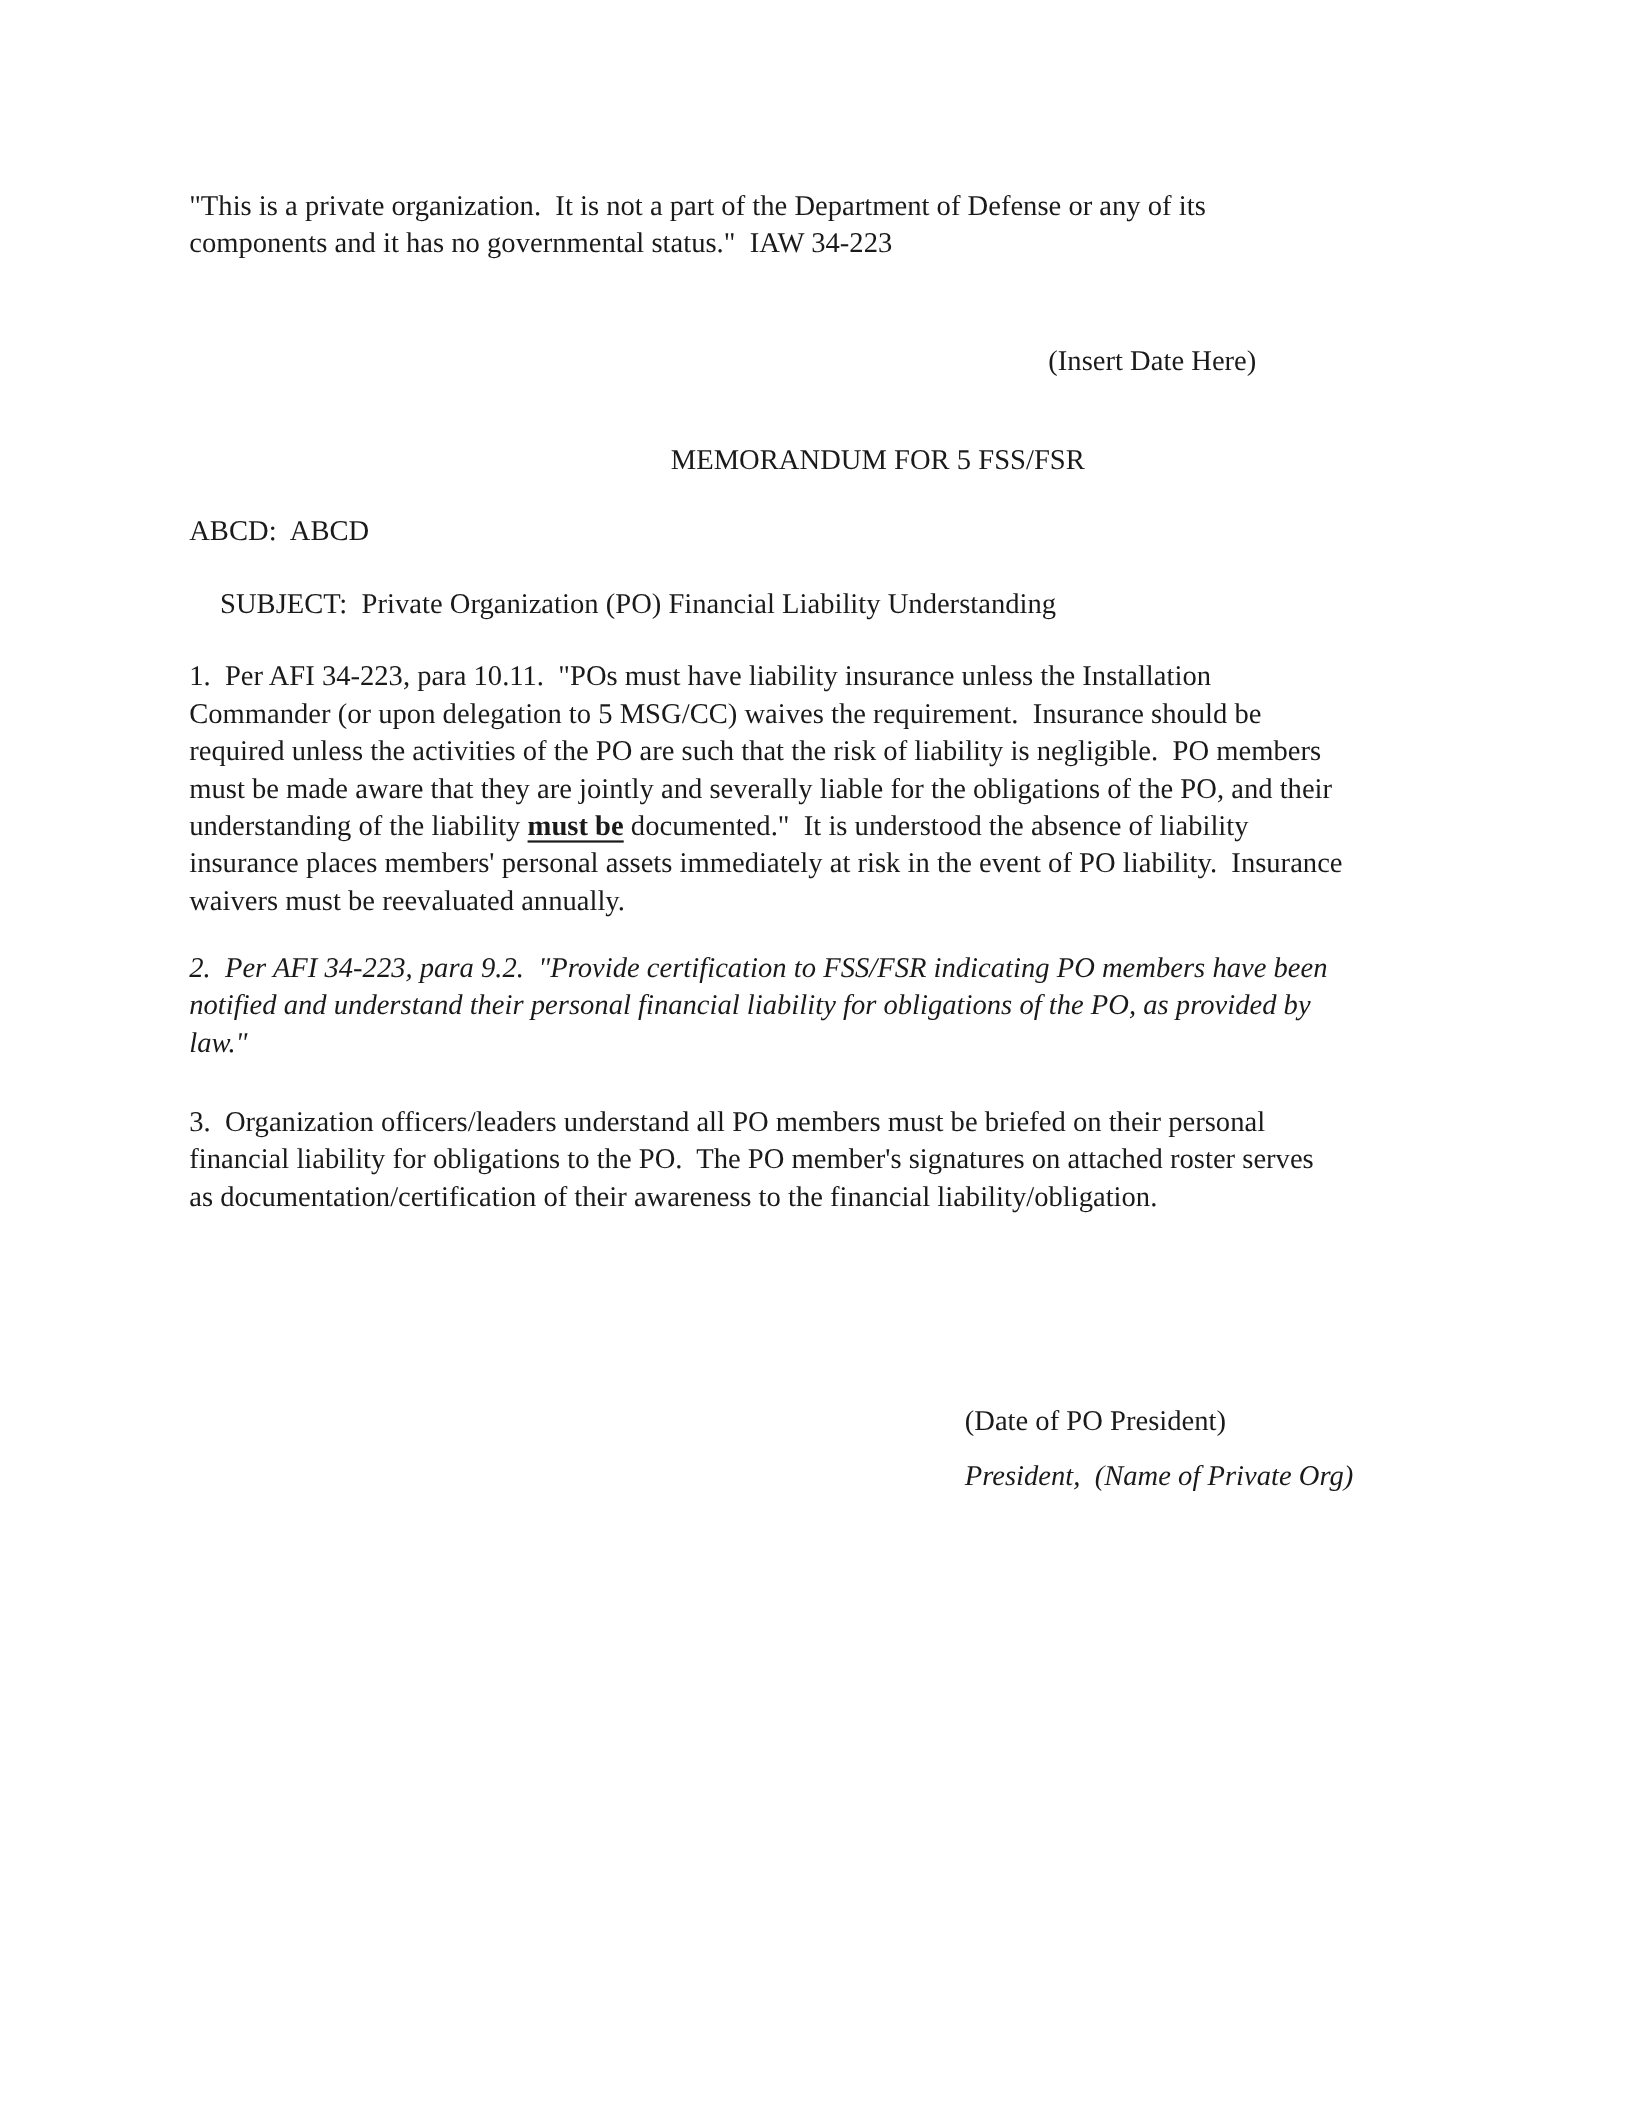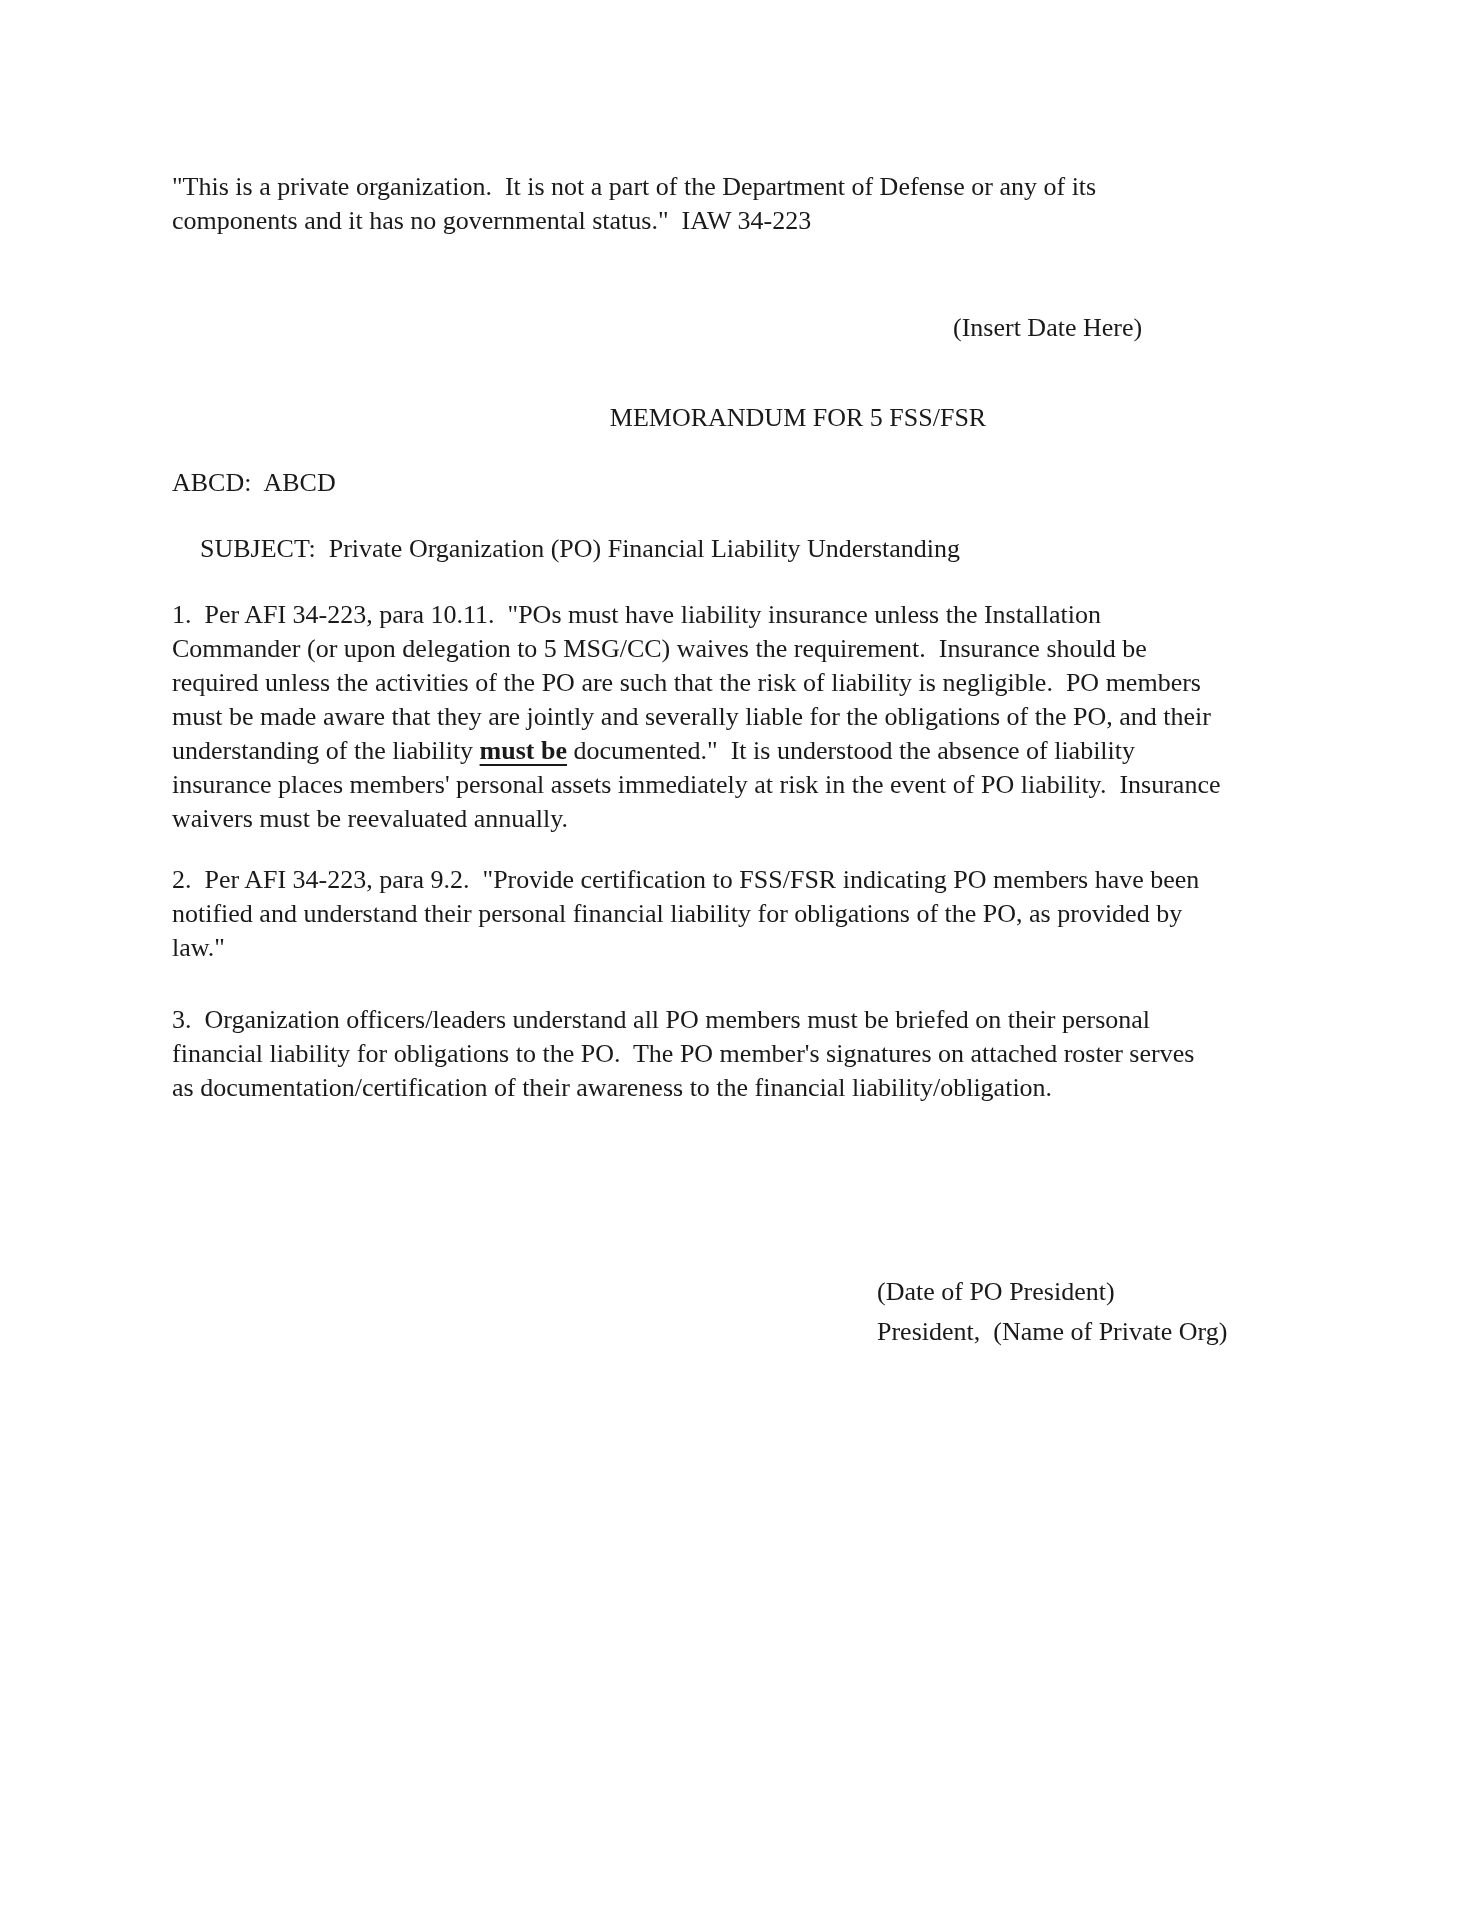--- a/index.html
+++ b/index.html
@@ -23,37 +23,37 @@
   .block {
     margin: 0;
     white-space: pre-wrap;
   }
   .date-line   { margin-top: 73px;  margin-left: 781px; }
   .memo-line   { margin-top: 56px; text-align: center; }
   .from-line   { margin-top: 31px; }
   .from-value  { margin-left: 12px; font-family: Liberation Serif, serif; }
   .subject-line{ margin-top: 32px; margin-left: 28px; }
   .para-1      { margin-top: 32px; }
-  .para-2      { margin-top: 27px; }
+  .para-2      { margin-top: 27px; font-style: italic; }
   .para-3      { margin-top: 38px; }
   .emph {
     font-weight: bold;
     text-decoration: underline;
     text-underline-offset: 5px;
     text-decoration-thickness: 2px;
   }
   .sig-block {
     margin-top: 170px;
     margin-left: 705px;
   }
   .sig-line {
     margin: 0;
     white-space: pre-wrap;
   }
-  .sig-line.title { margin-top: 6px; }
+  .sig-line.title { margin-top: 16px; font-style: italic; }
 </style>
 </head>
 <body>
 
 <div class="paper">
 
   <p class="block disclaimer">"This is a private organization.  It is not a part of the Department of Defense or any of its
 components and it has no governmental status."  IAW 34-223</p>
 
   <p class="block date-line">(Insert Date Here)</p>

